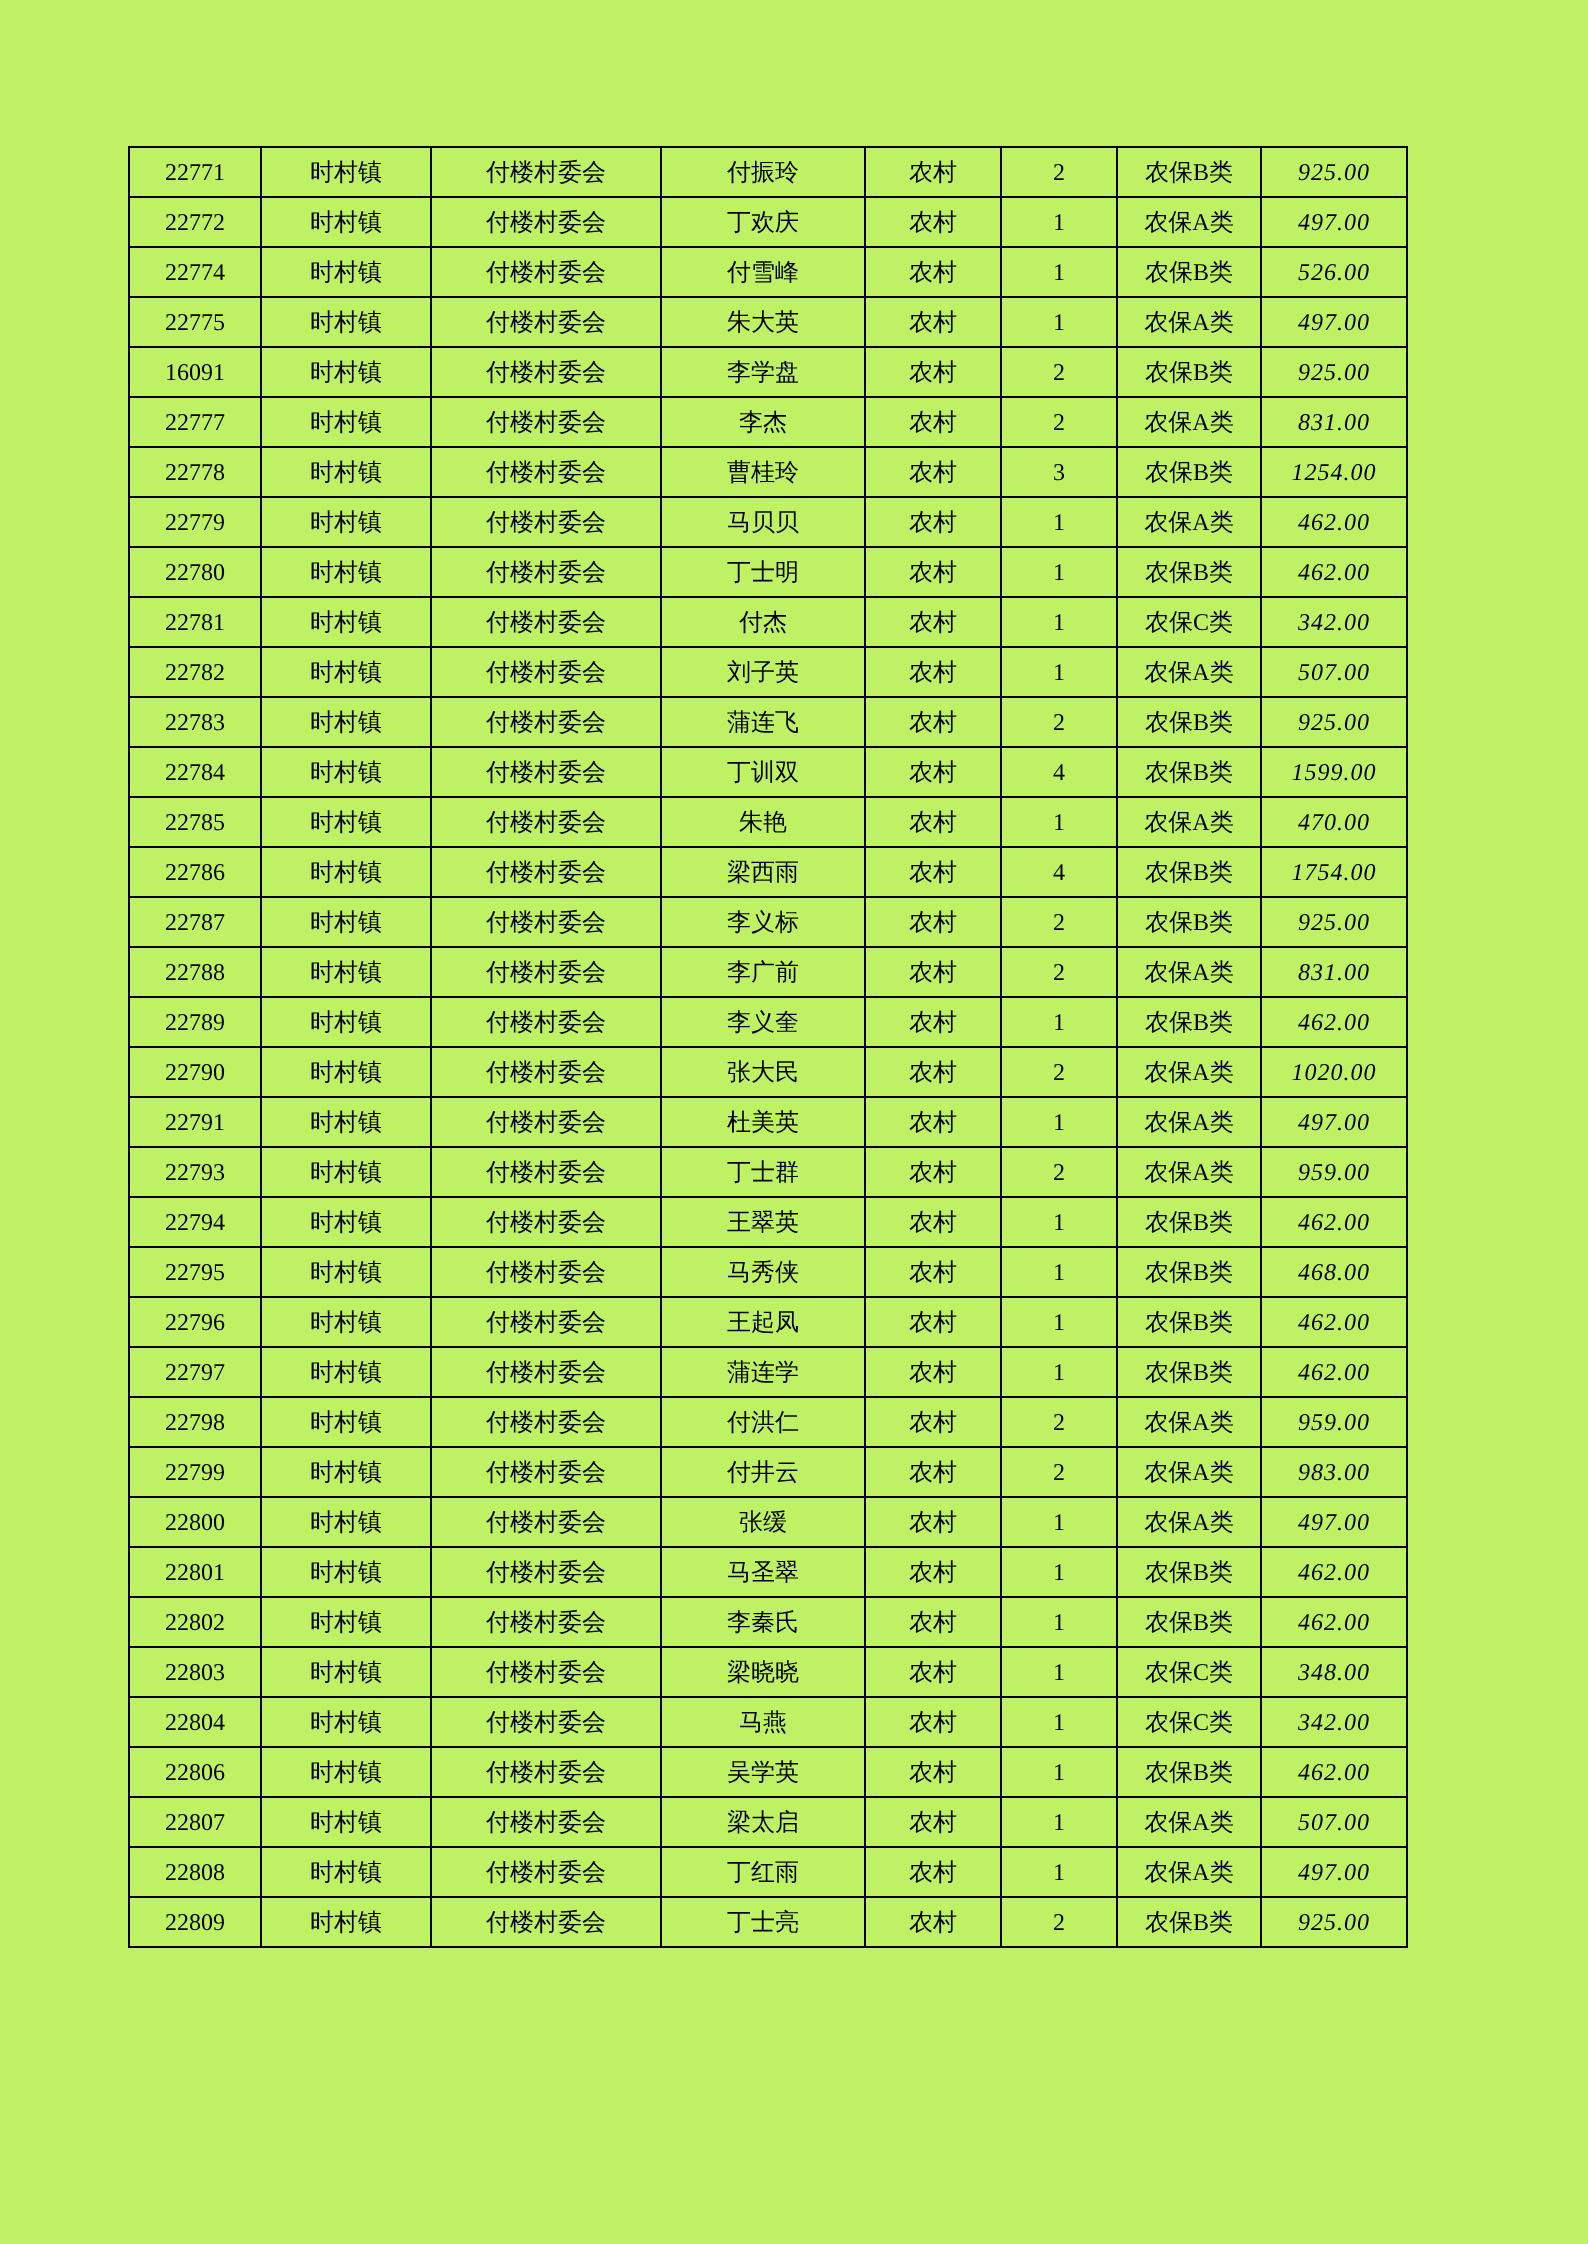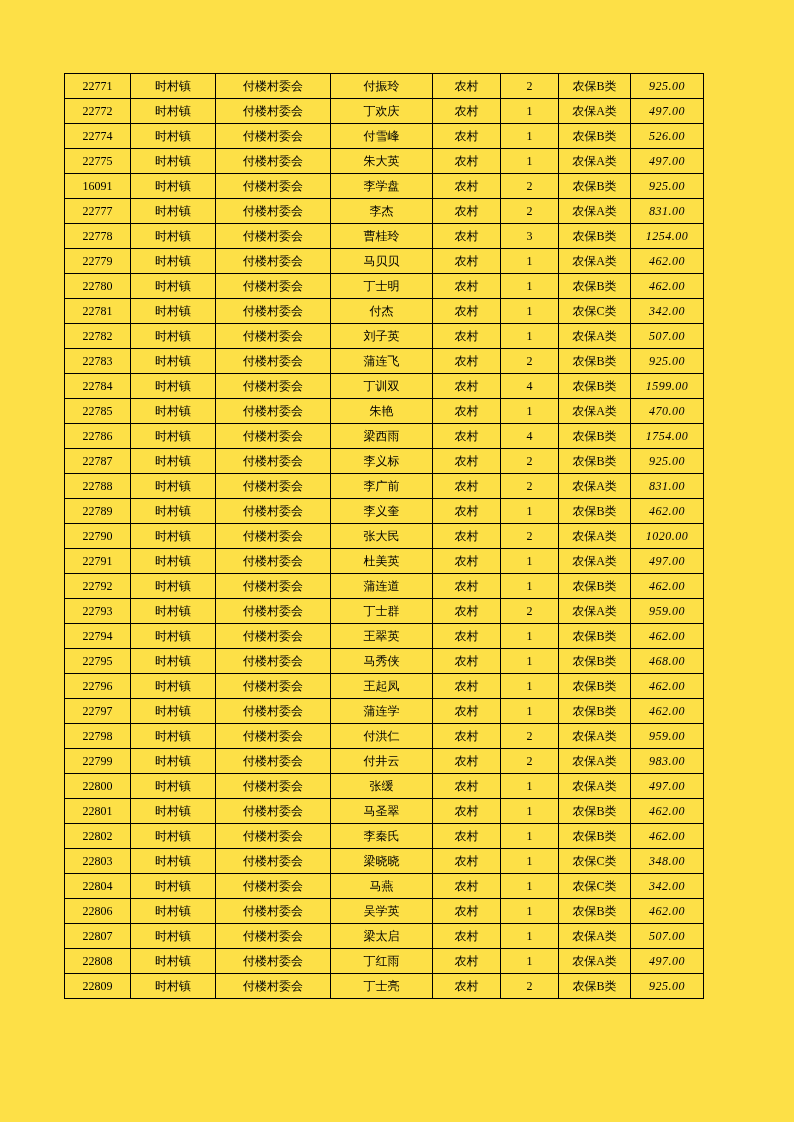--- a/index.html
+++ b/index.html
@@ -4,21 +4,21 @@
 <style>
   html, body {
     margin: 0;
     padding: 0;
     background: #ffffff;
   }
   .page {
     position: relative;
     width: 794px;
     height: 1122px;
-    background: #fde047;
+    background: #bef264;
     overflow: hidden;
     font-family: "Liberation Serif", "DejaVu Serif", serif;
     color: #000000;
   }
   table.data-table {
     position: absolute;
     top: 73px;
     left: 64px;
     width: 639px;
     border-collapse: collapse;
@@ -268,30 +268,20 @@
     <td class="cell-id">22791</td>
     <td class="cell-town">时村镇</td>
     <td class="cell-village">付楼村委会</td>
     <td class="cell-name">杜美英</td>
     <td class="cell-residence">农村</td>
     <td class="cell-count">1</td>
     <td class="cell-category">农保A类</td>
     <td class="cell-amount">497.00</td>
   </tr>
 
-  <tr>
-    <td class="cell-id">22792</td>
-    <td class="cell-town">时村镇</td>
-    <td class="cell-village">付楼村委会</td>
-    <td class="cell-name">蒲连道</td>
-    <td class="cell-residence">农村</td>
-    <td class="cell-count">1</td>
-    <td class="cell-category">农保B类</td>
-    <td class="cell-amount">462.00</td>
-  </tr>
 
   <tr>
     <td class="cell-id">22793</td>
     <td class="cell-town">时村镇</td>
     <td class="cell-village">付楼村委会</td>
     <td class="cell-name">丁士群</td>
     <td class="cell-residence">农村</td>
     <td class="cell-count">2</td>
     <td class="cell-category">农保A类</td>
     <td class="cell-amount">959.00</td>

